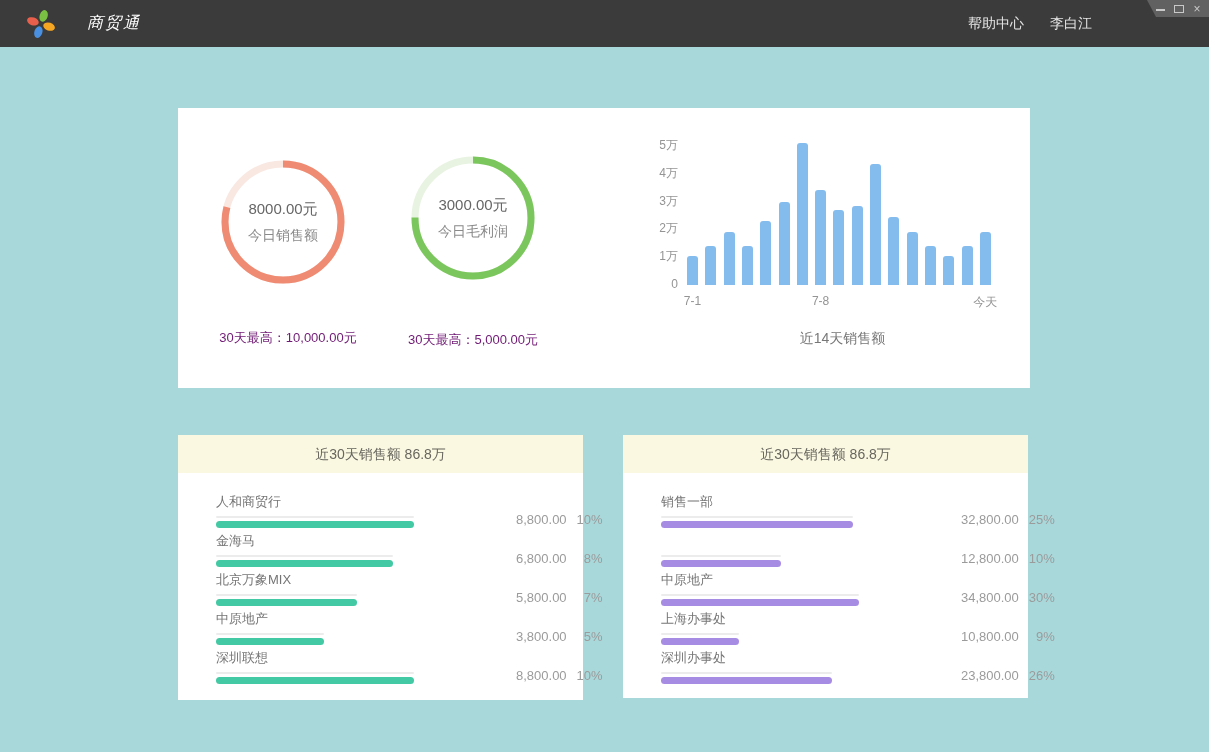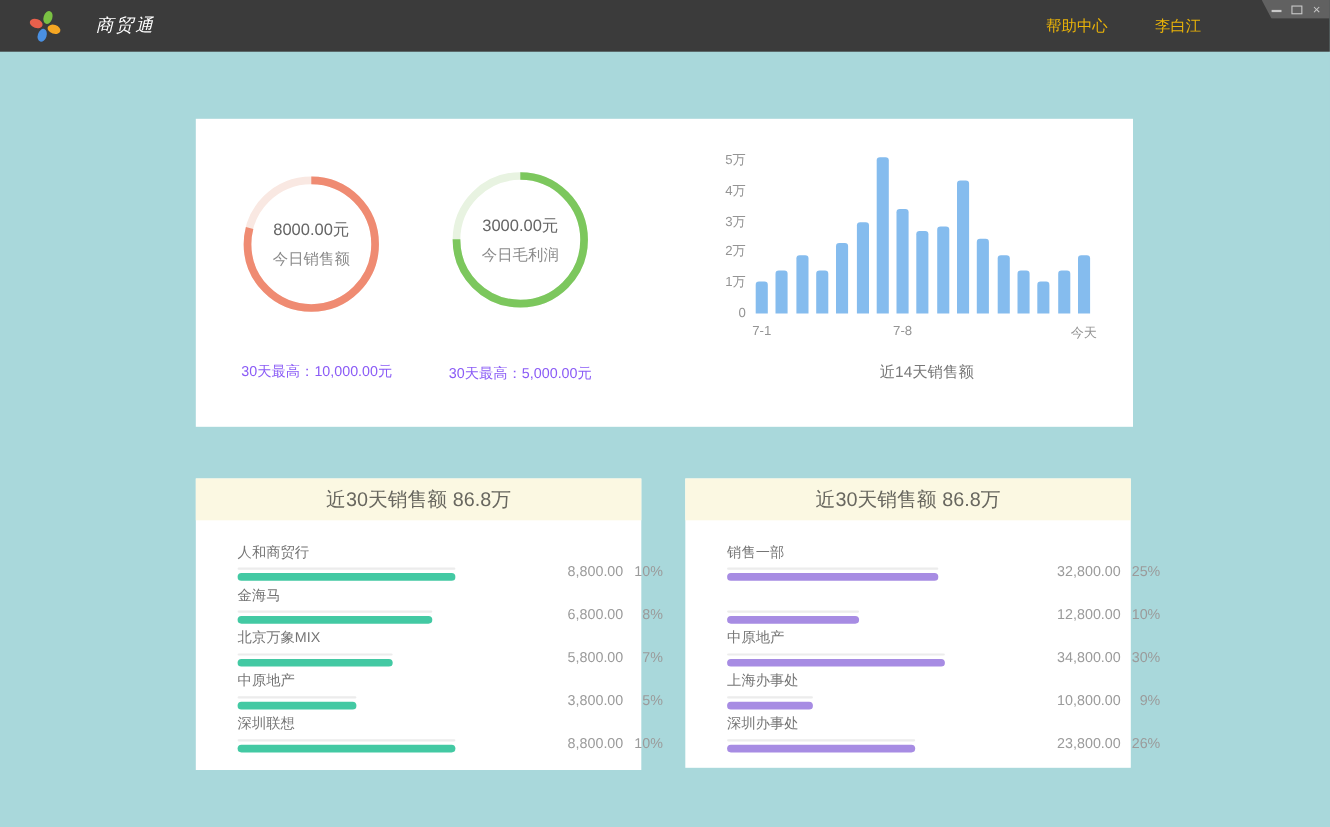--- a/index.html
+++ b/index.html
@@ -12,22 +12,22 @@
   }
 
   
   .topbar {
     position:absolute; left:0; top:0; width:1209px; height:47px;
     background:#3B3B3B; display:flex; align-items:center;
   }
   .logo { margin-left:25px; width:32px; height:32px; flex:0 0 auto; }
   .app-title { color:#fff; font-size:16px; letter-spacing:2px; margin-left:30px;font-style:italic; }
   .topbar-right {
-    margin-left:auto; display:flex; align-items:center; gap:43px;
-    padding-right:117px; color:#eab308; font-size:14px;
+    margin-left:auto; display:flex; align-items:center; gap:26px;
+    padding-right:117px; color:#e5e5e5; font-size:14px;
   }
   .topbar-link { cursor:pointer; }
   .win-controls {
     position:absolute; right:0; top:0; height:17px; width:62px;
     background:#616161;
     clip-path:polygon(0 0, 100% 0, 100% 100%, 9px 100%);
     display:flex; align-items:center; justify-content:flex-end;
     gap:8px; padding-right:7px;
   }
   .win-btn { width:10px; height:10px; position:relative; cursor:pointer; }
@@ -49,41 +49,41 @@
   .donut-wrap { position:absolute; width:130px; height:130px; }
   .donut-wrap.d0 { left:40px; top:49px; }
   .donut-wrap.d1 { left:230px; top:45px; }
   .donut-center {
     position:absolute; inset:0; display:flex; flex-direction:column;
     align-items:center; justify-content:center; gap:8px; text-align:center;
   }
   .donut-value { font-size:15px; color:#666; }
   .donut-label { font-size:14px; color:#8a8a8a; }
   .donut-caption {
-    position:absolute; width:210px; text-align:center; font-size:13px; color:#8b5cf6;
+    position:absolute; width:210px; text-align:center; font-size:13px; color:#701a75;
   }
   .donut-caption.c0 { left:5px;  top:221px; }
   .donut-caption.c1 { left:190px; top:223px; }
 
   
   .chart { position:absolute; left:462px; top:20px; width:380px; }
   .plot { position:relative; height:157px; margin-left:47px; width:311px; }
   .ytick {
     position:absolute; left:-47px; width:38px; text-align:right;
     font-size:12px; color:#949494; height:15px; line-height:15px;
   }
   .vbar { position:absolute; bottom:0; width:11px; background:#85BCEE; border-radius:3px 3px 0 0; }
   .xlabels { position:relative; margin-left:47px; width:311px; height:18px; margin-top:9px; }
   .xtick { position:absolute; transform:translateX(-50%); font-size:12px; color:#949494; white-space:nowrap; }
   .chart-title { margin-left:47px; width:311px; text-align:center; font-size:14px; color:#777; margin-top:18px; }
 
   
   .rank-header {
     height:38px; line-height:38px; text-align:center;
-    background:#FBF8E2; font-size:18px; color:#68675f;
+    background:#FBF8E2; font-size:14px; color:#68675f;
   }
   .rank-rows { padding:16px 46px 0 38px; }
   .rank-row { display:flex; align-items:flex-end; height:39px; }
   .rank-left { width:300px; flex:0 0 auto; }
   .rank-label { font-size:13px; color:#757575; margin-bottom:5px; }
   .rank-line { height:2px; background:#ececec; border-radius:1px; }
   .rank-bar { height:7px; border-radius:4px; margin-top:3px; }
   .rank-value {
     flex:1; display:flex; align-items:baseline; font-size:13px; color:#9b9b9b;
     padding-bottom:1px;

